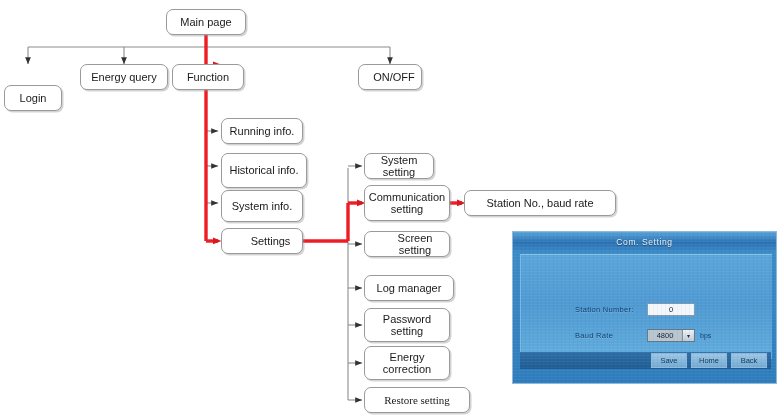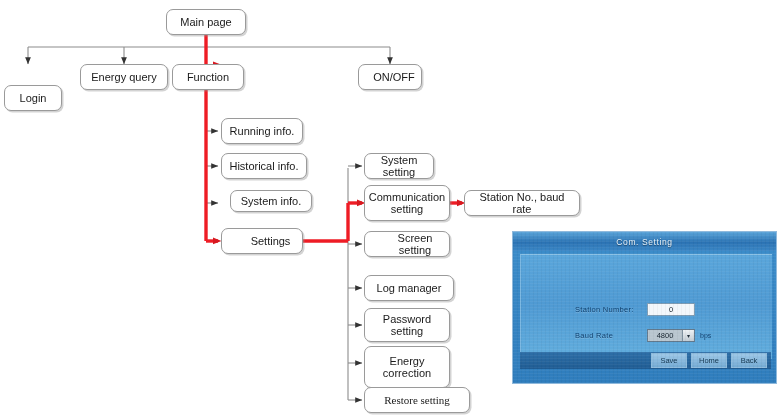--- a/index.html
+++ b/index.html
@@ -196,41 +196,41 @@
   <div class="node" style="left:4px;top:64px;width:58px;height:26px;margin-top:21px;">Login</div>
 
   <div class="node" style="left:80px;top:64px;width:88px;height:26px;">Energy query</div>
 
   <div class="node" style="left:172px;top:64px;width:72px;height:26px;">Function</div>
 
   <div class="node" style="left:358px;top:64px;width:64px;height:26px;padding-left:12px;">ON/OFF</div>
 
   <div class="node" style="left:221px;top:118px;width:82px;height:26px;">Running info.</div>
 
-  <div class="node" style="left:221px;top:153px;width:86px;height:26px;">Historical info.</div>
-
-  <div class="node" style="left:230px;top:190px;width:82px;height:22px;">System info.</div>
+  <div class="node" style="left:221px;top:153px;width:86px;height:35px;">Historical info.</div>
+
+  <div class="node" style="left:221px;top:190px;width:82px;height:32px;">System info.</div>
 
   <div class="node" style="left:221px;top:228px;width:82px;height:26px;padding-left:21px;">Settings</div>
 
   <div class="node" style="left:364px;top:153px;width:70px;height:26px;">System setting</div>
 
   <div class="node" style="left:364px;top:185px;width:86px;height:36px;">Communication
 setting</div>
 
-  <div class="node" style="left:464px;top:190px;width:116px;height:26px;">Station No., baud rate</div>
+  <div class="node" style="left:464px;top:190px;width:152px;height:26px;">Station No., baud rate</div>
 
   <div class="node" style="left:364px;top:231px;width:86px;height:26px;padding-left:20px;">Screen setting</div>
 
   <div class="node" style="left:364px;top:275px;width:90px;height:26px;">Log manager</div>
 
   <div class="node" style="left:364px;top:308px;width:86px;height:34px;">Password
 setting</div>
 
-  <div class="node" style="left:364px;top:346px;width:86px;height:42px;">Energy
+  <div class="node" style="left:364px;top:346px;width:86px;height:34px;">Energy
 correction</div>
 
   <div class="node" style="left:364px;top:387px;width:106px;height:26px;font-family:Liberation Serif, serif;">Restore setting</div>
 
   <div class="hmi">
 
     <div class="hmi-title">
       <span>Com. Setting</span>
     </div>
 

